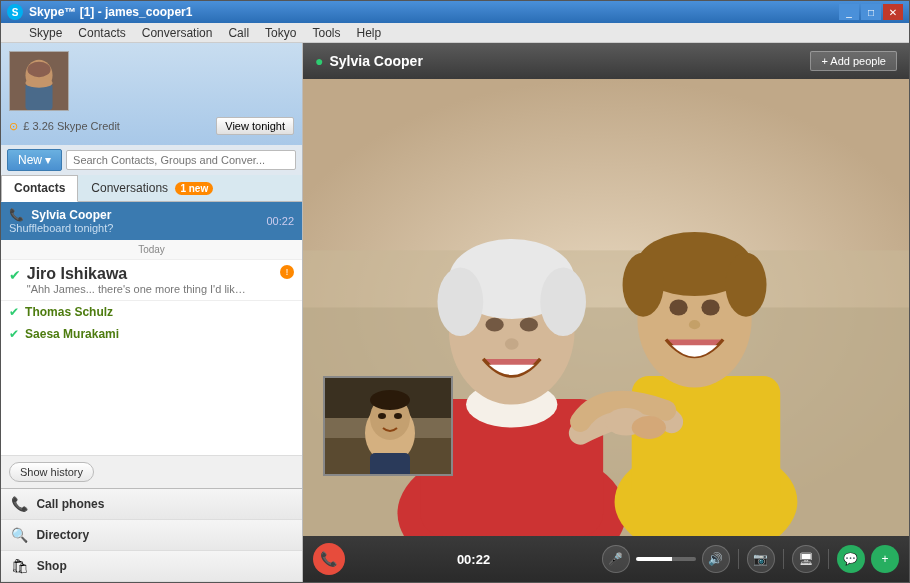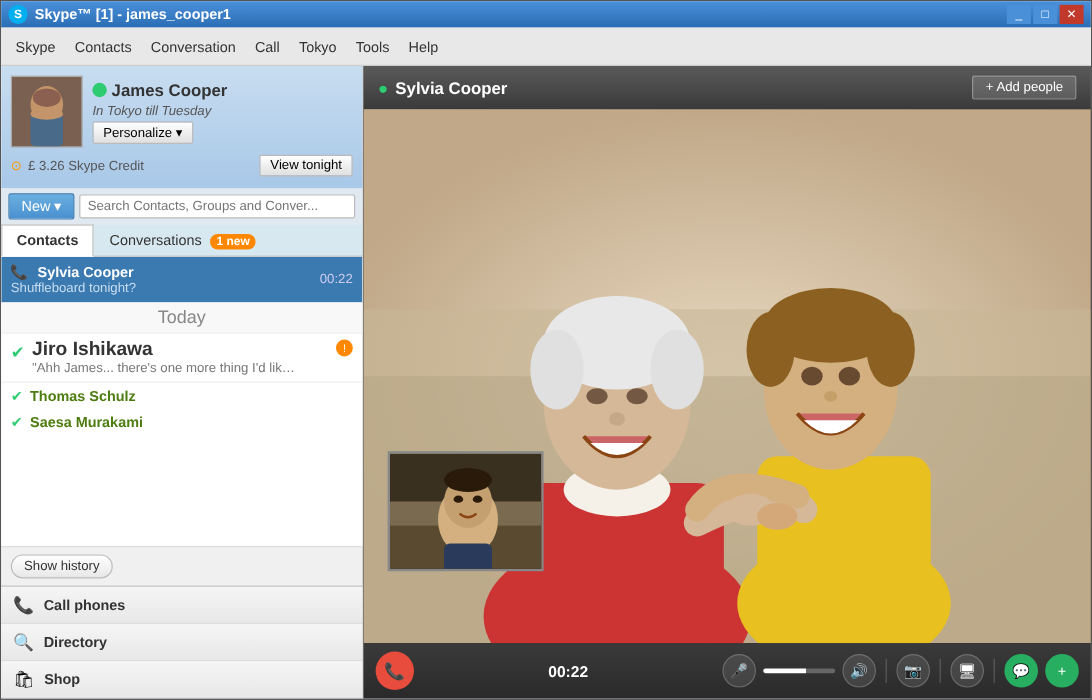--- a/index.html
+++ b/index.html
@@ -11,21 +11,21 @@
     .titlebar { height: 22px; background: linear-gradient(to bottom, #4a90d9, #2a6db5); display: flex; align-items: center; padding: 0 6px; justify-content: space-between; }
     .titlebar-left { display: flex; align-items: center; gap: 6px; color: white; font-size: 12px; font-weight: bold; }
     .skype-logo { width: 16px; height: 16px; background: #00aff0; border-radius: 50%; display: flex; align-items: center; justify-content: center; color: white; font-size: 10px; font-weight: bold; }
     .titlebar-controls { display: flex; gap: 2px; }
     .titlebar-btn { width: 20px; height: 16px; border: none; cursor: pointer; font-size: 10px; display: flex; align-items: center; justify-content: center; }
     .titlebar-btn.min { background: #4a90d9; color: white; }
     .titlebar-btn.max { background: #4a90d9; color: white; }
     .titlebar-btn.close { background: #c0392b; color: white; }
 
     
-    .menubar { height: 32px; background: #e8e8e8; display: flex; align-items: center; padding: 0 4px; border-bottom: 1px solid #ccc; }
+    .menubar { height: 20px; background: #e8e8e8; display: flex; align-items: center; padding: 0 20px; border-bottom: 1px solid #ccc; }
     .menu-item { padding: 2px 8px; cursor: pointer; font-size: 12px; color: #333; }
 
     
     .main-content { flex: 1; display: flex; overflow: hidden; }
 
     
     .left-panel { width: 302px; background: #f0f0f0; display: flex; flex-direction: column; border-right: 1px solid #bbb; flex-shrink: 0; }
 
     
     .user-profile { background: linear-gradient(to bottom, #c8ddf0, #a8c8e8); padding: 8px; display: flex; flex-direction: column; gap: 4px; }
@@ -55,21 +55,21 @@
     .tab-badge { background: #ff8800; color: white; font-size: 10px; padding: 1px 5px; border-radius: 8px; margin-left: 4px; font-weight: bold; }
 
     
     .conversations-list { flex: 1; overflow-y: auto; background: white; }
     .conv-item-highlighted { background: #3a7ab0; color: white; padding: 6px 8px; display: flex; align-items: center; justify-content: space-between; cursor: pointer; }
     .conv-name-highlighted { font-size: 12px; font-weight: bold; color: white; }
     .conv-preview-highlighted { font-size: 11px; color: #c8ddf0; }
     .conv-time { font-size: 11px; color: #cce; }
     .conv-phone-icon { margin-right: 4px; }
 
-    .section-header { text-align: center; padding: 4px; font-size: 15px; color: #888; background: #f8f8f8; border-bottom: 1px solid #eee; }
+    .section-header { text-align: center; padding: 4px; font-size: 10px; color: #888; background: #f8f8f8; border-bottom: 1px solid #eee; }
 
     .conv-item { padding: 5px 8px; display: flex; align-items: flex-start; gap: 6px; cursor: pointer; border-bottom: 1px solid #eee; }
     .conv-icon-green { color: #2ecc71; font-size: 14px; margin-top: 2px; }
     .conv-item-info { flex: 1; min-width: 0; }
     .conv-item-name { font-size: 16px; font-weight: bold; color: #333; }
     .conv-item-preview { font-size: 11px; color: #777; white-space: nowrap; overflow: hidden; text-overflow: ellipsis; max-width: 220px; }
     .notif-dot { width: 14px; height: 14px; background: #ff8800; border-radius: 50%; display: flex; align-items: center; justify-content: center; color: white; font-size: 9px; flex-shrink: 0; }
 
     .contact-item { padding: 4px 8px; display: flex; align-items: center; gap: 6px; cursor: pointer; }
     .contact-icon-green { color: #2ecc71; font-size: 12px; }
@@ -151,28 +151,20 @@
               <svg width="60" height="60" viewBox="0 0 60 60">
                 <rect width="60" height="60" fill="#7a6050"></rect>
                 <ellipse cx="30" cy="24" rx="14" ry="16" fill="#c4956a"></ellipse>
                 <ellipse cx="30" cy="22" rx="12" ry="10" fill="#c4956a"></ellipse>
                 <ellipse cx="30" cy="18" rx="12" ry="8" fill="#8B6050"></ellipse>
                 <rect x="16" y="32" width="28" height="28" rx="4" fill="#4a6a8a"></rect>
                 <ellipse cx="30" cy="32" rx="14" ry="5" fill="#c4956a"></ellipse>
               </svg>
             </div>
           </div>
-          <div class="user-info">
-            <div class="user-name-row">
-              <span class="status-dot"></span>
-              <span class="user-name">James Cooper</span>
-            </div>
-            <div class="status-text">In Tokyo till Tuesday</div>
-            <button class="personalize-btn">Personalize ▾</button>
-          </div>
         </div>
         <div class="view-account-row">
           <span class="credit-info">
             <span class="credit-icon">⊙</span>
             <span>£ 3.26 Skype Credit</span>
           </span>
           <button class="view-account-btn">View tonight</button>
         </div>
       </div>
 

